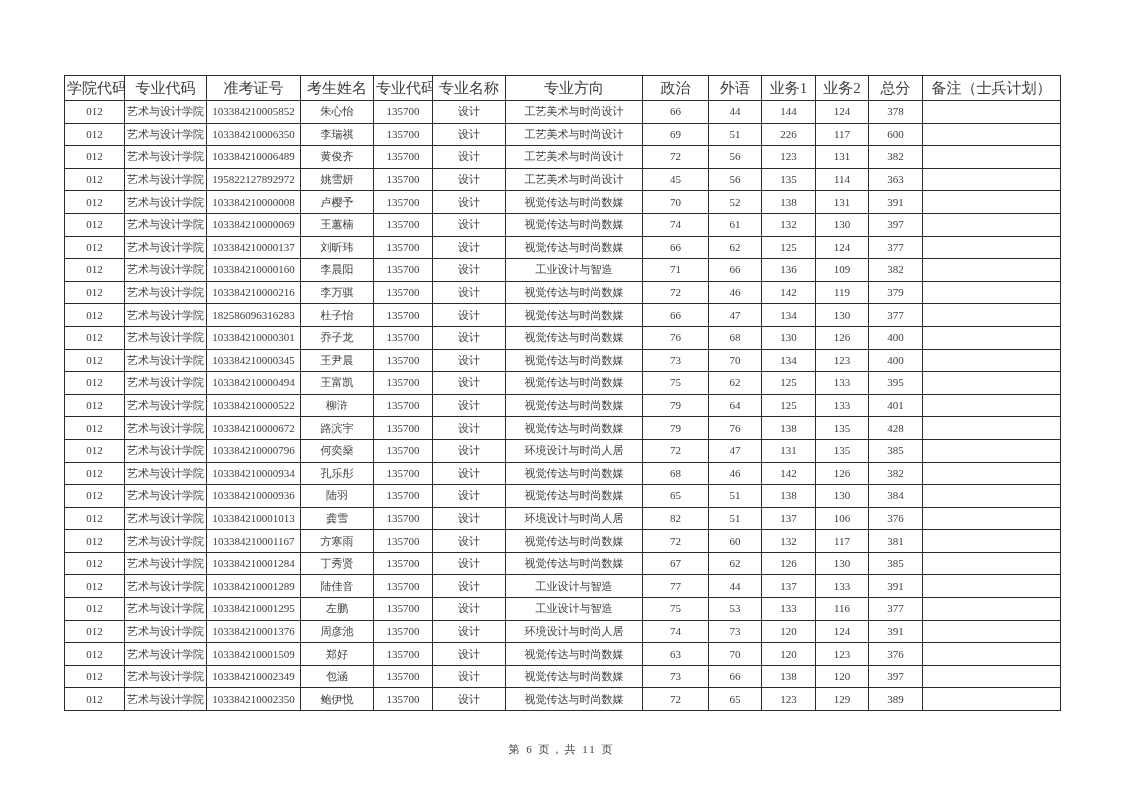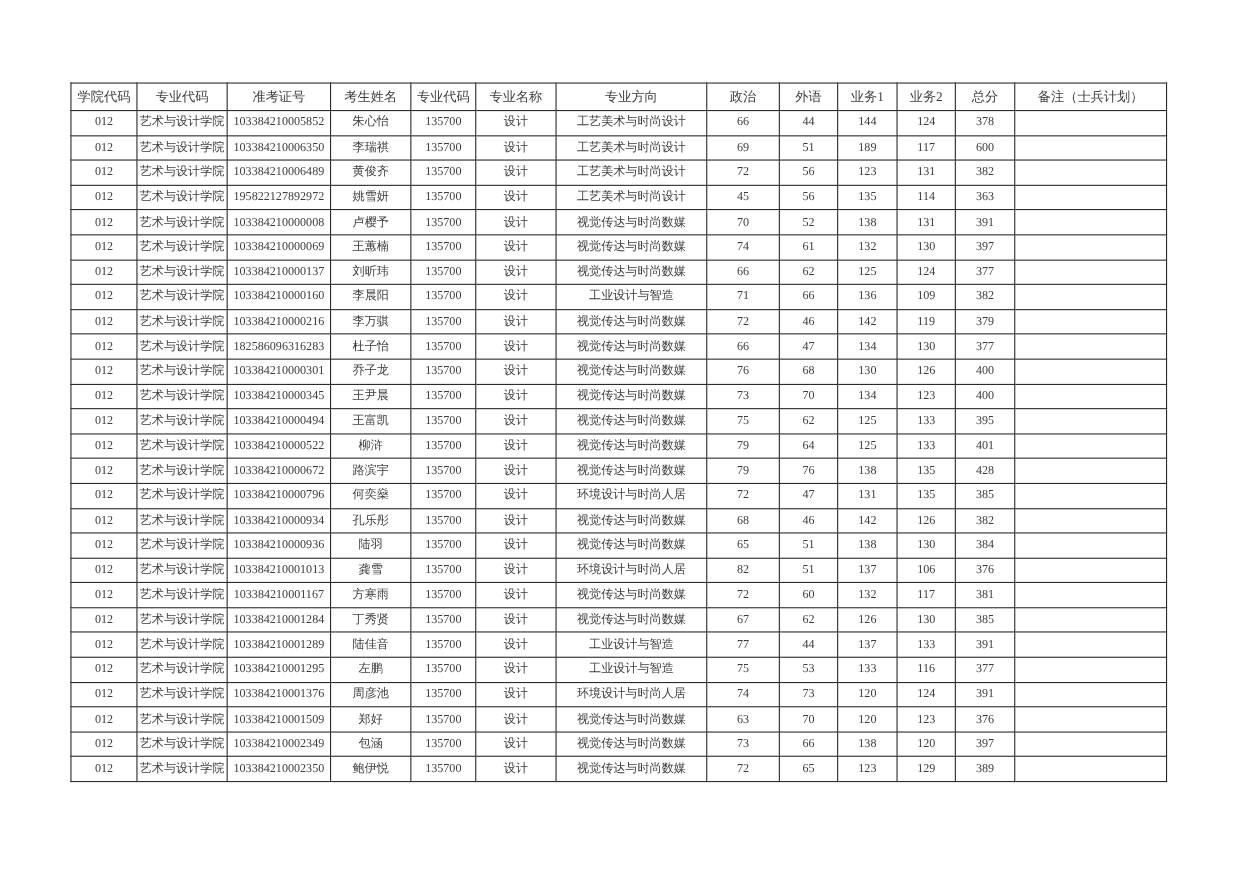--- a/index.html
+++ b/index.html
@@ -31,21 +31,21 @@
     vertical-align: middle;
     color: #3d3d3d;
     font-size: 11px;
     line-height: 1;
     white-space: nowrap;
     overflow: hidden;
     font-weight: normal;
   }
   .score-table thead th {
     height: 24px;
-    font-size: 12px;
+    font-size: 15px;
   }
   .score-table tbody td {
     height: 21.6px;
   }
   .footer {
     position: absolute;
     left: 0;
     width: 100%;
     top: 742px;
     text-align: center;
@@ -111,21 +111,21 @@
         <tr>
           <td>012</td>
           <td>艺术与设计学院</td>
           <td>103384210006350</td>
           <td>李瑞祺</td>
           <td>135700</td>
           <td>设计</td>
           <td>工艺美术与时尚设计</td>
           <td>69</td>
           <td>51</td>
-          <td>189</td>
+          <td>226</td>
           <td>117</td>
           <td>600</td>
           <td></td>
         </tr>
         <tr>
           <td>012</td>
           <td>艺术与设计学院</td>
           <td>103384210006489</td>
           <td>黄俊齐</td>
           <td>135700</td>
@@ -494,14 +494,15 @@
           <td>72</td>
           <td>65</td>
           <td>123</td>
           <td>129</td>
           <td>389</td>
           <td></td>
         </tr>
       </tbody>
   </table>
 
+  <div class="footer">第 6 页，共 11 页</div>
 
 </div>
 
 </body></html>

